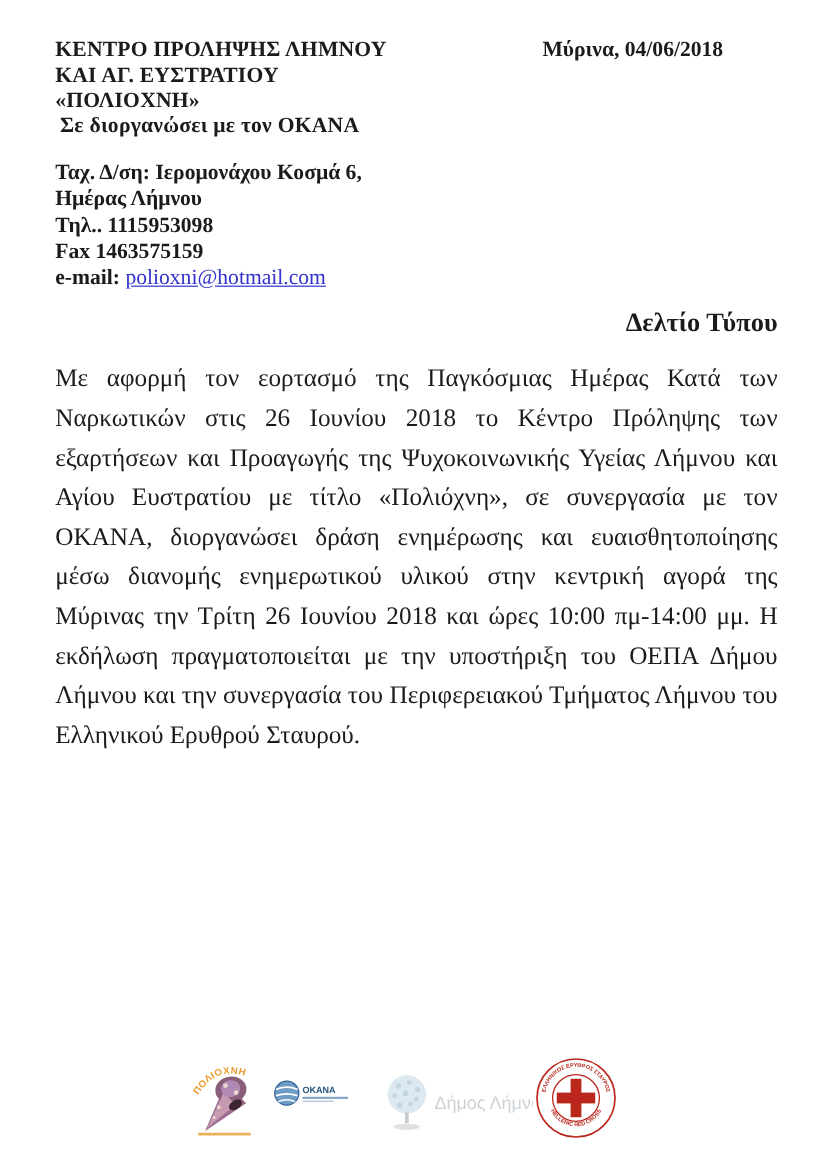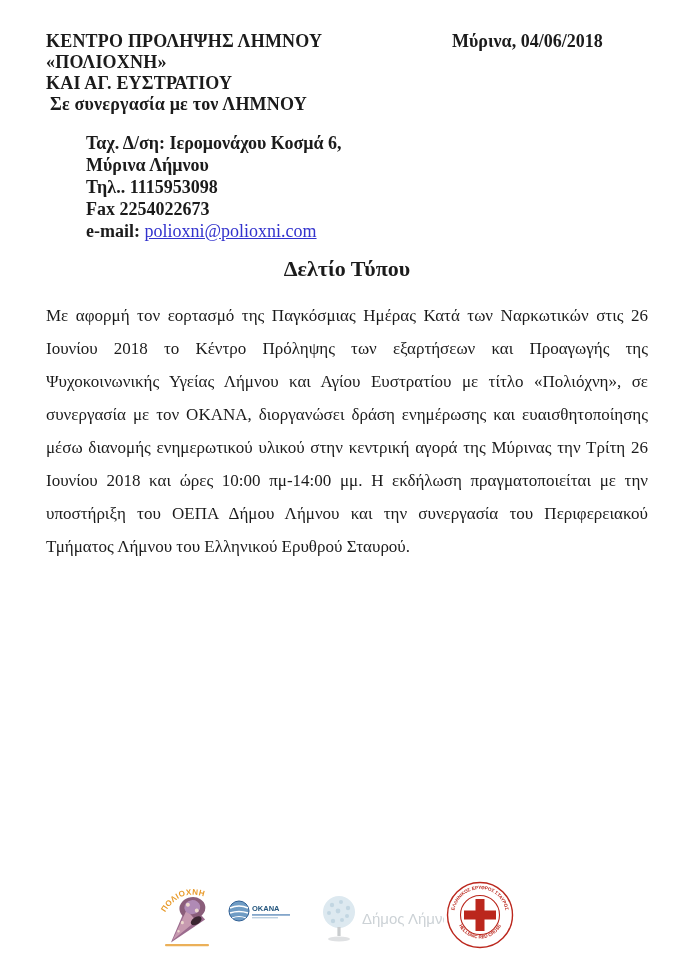--- a/index.html
+++ b/index.html
@@ -29,68 +29,68 @@
     font-size:18px;
     white-space:pre;
   }
   
   .contact-block{
     margin:17px 0 0 46px;
     font-size:18px;
     font-weight:bold;
     line-height:22px;
   }
-  .contact-line{white-space:pre;margin-left:40px;}
+  .contact-line{white-space:pre;}
   .link{
     color:#3232cd;
     font-weight:normal;
     text-decoration:underline;
   }
   
   .pr-title{
     margin:14px 30px 0 46px;
-    text-align:center;
+    text-align:right;
     font-weight:bold;
     font-size:22px;
   }
   
   .pr-body{
     margin:17px 30px 0 46px;
-    font-size:17px;
+    font-size:21px;
     line-height:33px;
     text-align:justify;
   }
   
   .logo-strip{position:absolute;left:0;top:878px;width:678px;height:76px;}
   .logo{position:absolute;}
   .logo-polioxni{left:158px;top:4px;}
   .logo-okana{left:228px;top:20px;}
   .logo-limnos{left:314px;top:16px;}
   .logo-redcross{left:445px;top:1px;}
   .svg-sans{font-family:"Liberation Sans", sans-serif;}
 </style>
 </head>
 <body>
 
 <div class="page">
 
   <div class="org-block">
     <div class="org-line">ΚΕΝΤΡΟ ΠΡΟΛΗΨΗΣ ΛΗΜΝΟΥ</div>
+    <div class="org-line">ΚΑΙ ΑΓ. ΕΥΣΤΡΑΤΙΟΥ</div>
     <div class="org-line">«ΠΟΛΙΟΧΝΗ»</div>
-    <div class="org-line">ΚΑΙ ΑΓ. ΕΥΣΤΡΑΤΙΟΥ</div>
-    <div class="org-line indent">Σε συνεργασία με τον ΛΗΜΝΟΥ</div>
+    <div class="org-line indent">Σε διοργανώσει με τον ΟΚΑΝΑ</div>
   </div>
   <div class="date-line">Μύρινα, 04/06/2018</div>
 
   <div class="contact-block">
     <div class="contact-line">Ταχ. Δ/ση: Ιερομονάχου Κοσμά 6,</div>
-    <div class="contact-line">Μύρινα Λήμνου</div>
+    <div class="contact-line">Ημέρας Λήμνου</div>
     <div class="contact-line">Τηλ.. 1115953098</div>
-    <div class="contact-line">Fax 2254022673</div>
-    <div class="contact-line"><span>e-mail: </span><a href="#" class="link">polioxni@polioxni.com</a></div>
+    <div class="contact-line">Fax 1463575159</div>
+    <div class="contact-line"><span>e-mail: </span><a href="#" class="link">polioxni@hotmail.com</a></div>
   </div>
 
   <div class="pr-title">Δελτίο Τύπου</div>
 
   <p class="pr-body">Με αφορμή τον εορτασμό της Παγκόσμιας Ημέρας Κατά των Ναρκωτικών στις 26 Ιουνίου 2018 το Κέντρο Πρόληψης των εξαρτήσεων και Προαγωγής της Ψυχοκοινωνικής Υγείας Λήμνου και Αγίου Ευστρατίου με τίτλο «Πολιόχνη», σε συνεργασία με τον ΟΚΑΝΑ, διοργανώσει δράση ενημέρωσης και ευαισθητοποίησης μέσω διανομής ενημερωτικού υλικού στην κεντρική αγορά της Μύρινας την Τρίτη 26 Ιουνίου 2018 και ώρες 10:00 πμ-14:00 μμ. Η εκδήλωση πραγματοποιείται με την υποστήριξη του ΟΕΠΑ Δήμου Λήμνου και την συνεργασία του Περιφερειακού Τμήματος Λήμνου του Ελληνικού Ερυθρού Σταυρού.</p>
 
   <div class="logo-strip">
 
     <svg class="logo logo-polioxni" width="58" height="68" viewBox="0 0 58 68">
       <path id="shell-arc" d="M5,34 Q22,2 54,18" fill="none"></path>

